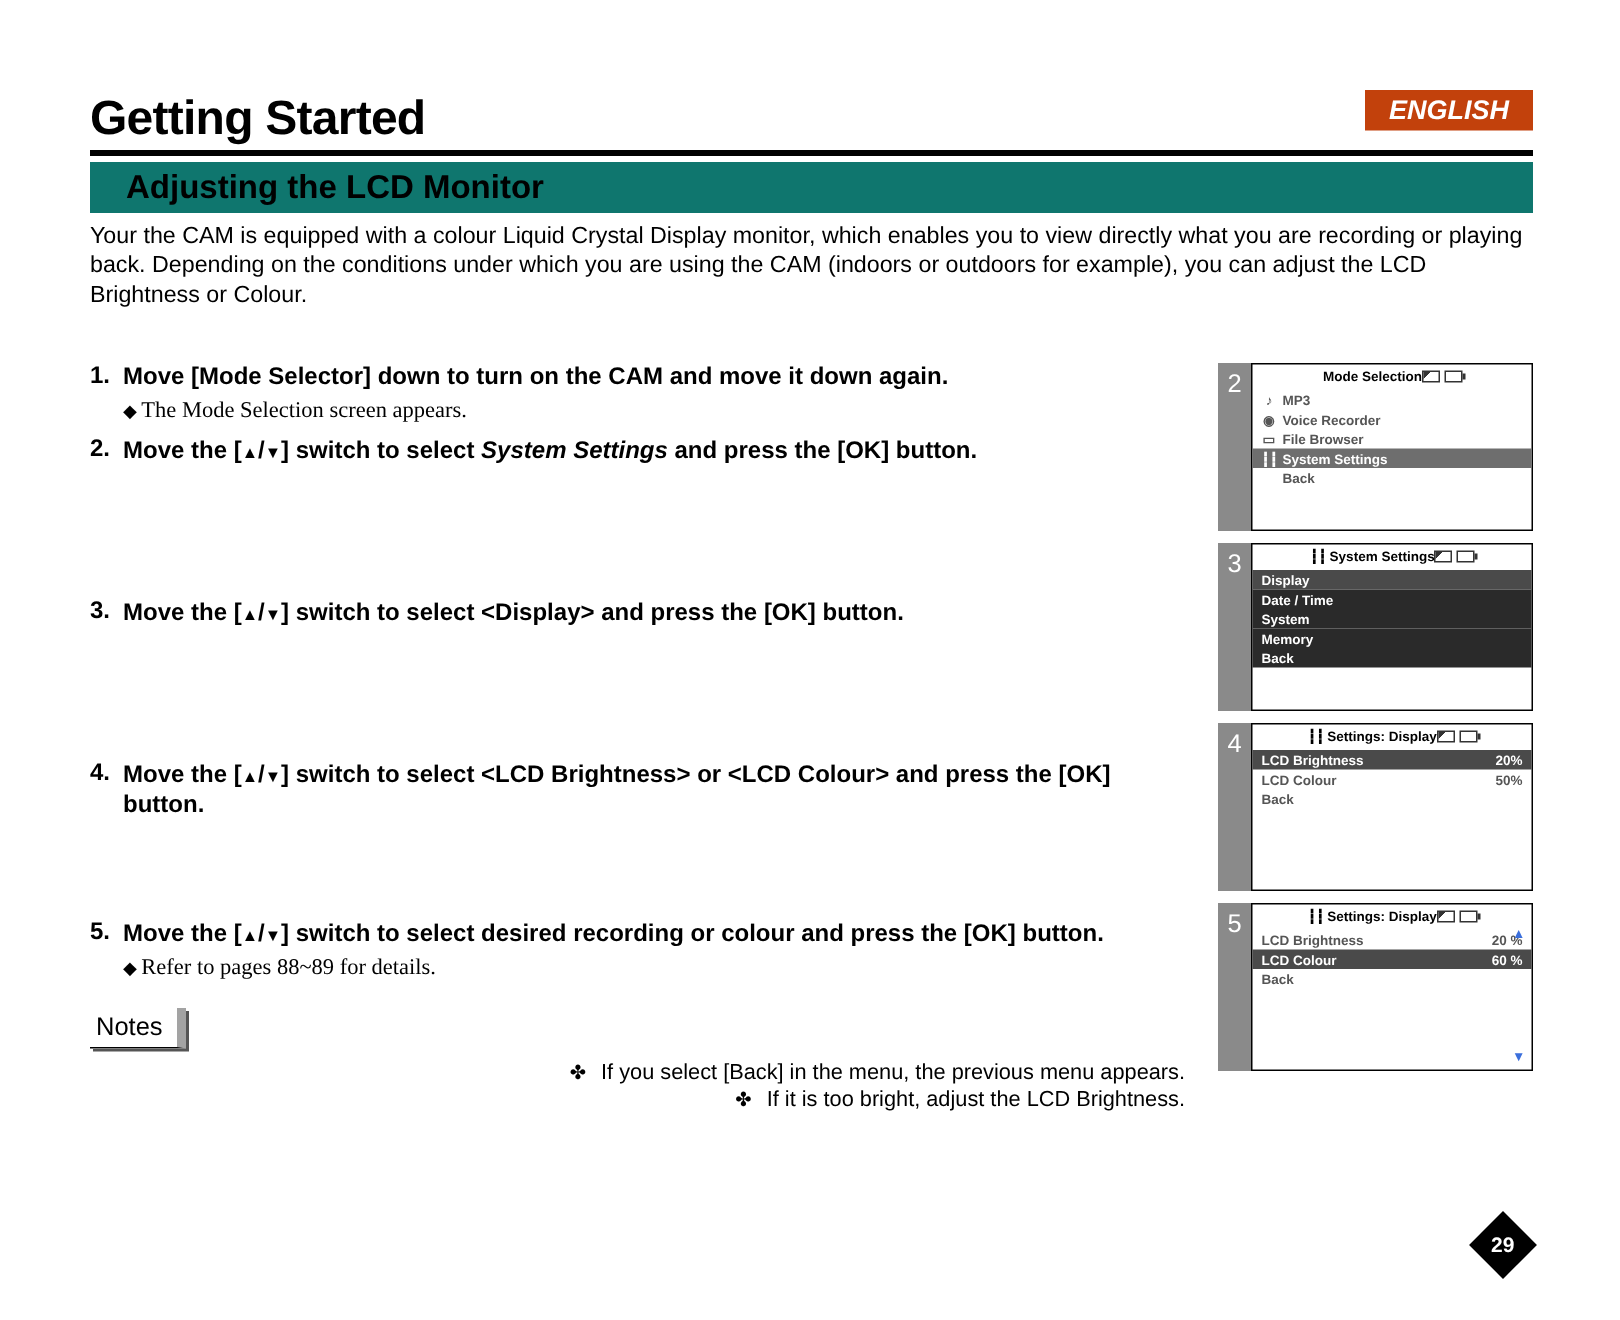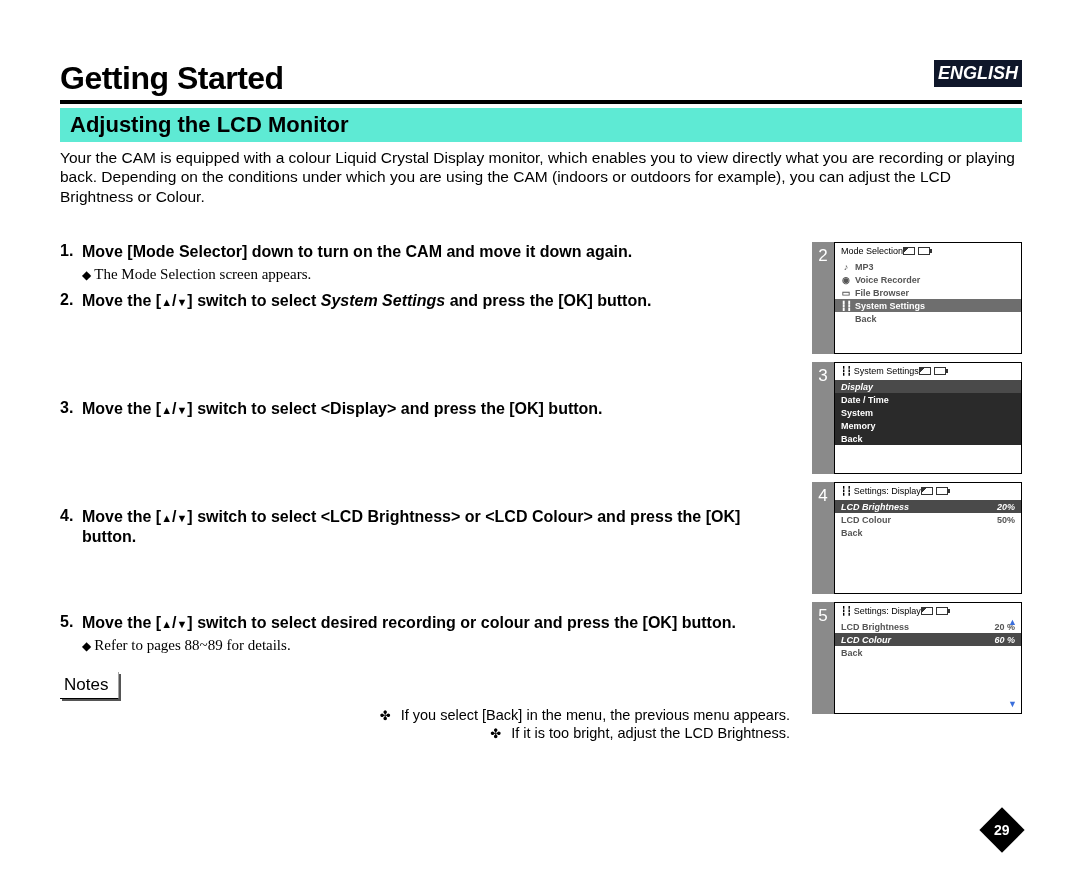--- a/index.html
+++ b/index.html
@@ -1,48 +1,48 @@
 <!DOCTYPE html>
 <html><head>
 <meta charset="utf-8">
 <style>
   * { box-sizing: border-box; margin: 0; padding: 0; }
   body { font-family: Arial, Helvetica, sans-serif; background: #fff; width: 1080px; height: 880px; position: relative; color: #000; }
   .page { padding: 60px 58px 40px 60px; position: relative; }
-  .lang-badge { position: absolute; top: 60px; right: 58px; background: #0f172a; color: #fff; font-weight: bold; font-style: italic; font-size: 18px; padding: 3px 4px; }
+  .lang-badge { position: absolute; top: 60px; right: 58px; background: #c2410c; color: #fff; font-weight: bold; font-style: italic; font-size: 18px; padding: 3px 16px; }
   .chapter { font-size: 32px; font-weight: bold; border-bottom: 4px solid #000; padding-bottom: 3px; margin-bottom: 4px; letter-spacing: -0.5px; }
-  .section-bar { background: #5eead4; font-size: 22px; font-weight: bold; padding: 4px 10px; margin-bottom: 6px; }
+  .section-bar { background: #0f766e; font-size: 22px; font-weight: bold; padding: 4px 24px; margin-bottom: 6px; }
   .intro { font-size: 15.5px; line-height: 1.25; margin-bottom: 36px; }
   .content-flex { display: flex; gap: 22px; }
   .steps { flex: 1; font-size: 16px; }
   .step { margin-bottom: 8px; display: flex; }
   .step .num { width: 22px; font-weight: bold; flex-shrink: 0; }
   .step .body { flex: 1; }
   .step .heading { font-weight: bold; line-height: 1.25; }
   .step .sub { font-weight: normal; font-size: 15px; margin-top: 4px; padding-left: 0; font-family: Liberation Serif, serif; }
   .step .sub::before { content: "◆ "; font-size: 12px; }
   .step-gap { height: 80px; }
   .step-gap-md { height: 58px; }
   .ref-italic { font-style: italic; }
-  .notes-header { display: inline-block; font-size: 17px; padding: 3px 10px 3px 4px; border-bottom: 1px solid #000; border-right: 1px solid #a3a3a3; margin-top: 10px; margin-bottom: 8px; box-shadow: 2px 2px 0 #555; }
+  .notes-header { display: inline-block; font-size: 17px; padding: 3px 10px 3px 4px; border-bottom: 1px solid #000; border-right: 6px solid #a3a3a3; margin-top: 10px; margin-bottom: 8px; box-shadow: 2px 2px 0 #555; }
   .note-line { font-size: 14.5px; margin-bottom: 2px; text-align: right; }
   .note-line::before { content: "✤"; font-size: 13px; margin: 0 10px 0 2px; }
   .screens { width: 210px; flex-shrink: 0; display: flex; flex-direction: column; gap: 8px; }
   .screen-wrap { display: flex; }
   .tag { width: 22px; background: #8a8a8a; color: #fff; font-size: 17px; display: flex; align-items: flex-start; justify-content: center; padding-top: 4px; flex-shrink: 0; }
   .screen { flex: 1; border: 1px solid #000; background: #fff; font-size: 9px; min-height: 112px; position: relative; }
-  .scr-head { display: flex; justify-content: flex-start; align-items: center; padding: 3px 5px 2px 6px; font-weight: normal; font-size: 9px; }
+  .scr-head { display: flex; justify-content: center; align-items: center; padding: 3px 5px 2px 6px; font-weight: bold; font-size: 9px; }
   .scr-head .icons { display: flex; gap: 3px; align-items: center; }
   .status-ico { width: 12px; height: 8px; border: 1px solid #333; display: inline-block; position: relative; }
   .status-ico.bat::after { content: ""; position: absolute; right: -3px; top: 1px; width: 2px; height: 4px; background: #333; }
   .status-ico.card { background: linear-gradient(135deg, #333 30%, transparent 30%); }
   .menu-list { padding: 2px 0 4px 0; }
   .mi { display: flex; align-items: center; gap: 4px; padding: 1.5px 6px; font-size: 9px; color: #555; font-weight: bold; }
   .mi.sel { background: #6e6e6e; color: #fff; }
-  .mi.sel2 { background: #4a4a4a; color: #fff; font-style: italic; }
+  .mi.sel2 { background: #4a4a4a; color: #fff; }
   .mi .ico { width: 10px; display: inline-block; text-align: center; font-size: 9px; }
   .mi .val { margin-left: auto; font-weight: bold; }
   .mi.black { background: #2a2a2a; color: #fff; }
   .arrow-ind { position: absolute; right: 4px; color: #3b6fdc; font-size: 9px; }
   .arrow-up { top: 14px; }
   .arrow-down { bottom: 4px; }
   .page-num { position: absolute; bottom: 34px; right: 62px; width: 32px; height: 32px; background: #000; color: #fff; transform: rotate(45deg); display: flex; align-items: center; justify-content: center; font-weight: bold; font-size: 14px; }
   .page-num span { transform: rotate(-45deg); }
   .head-ico { font-size: 9px; margin-right: 2px; }
   .upd { display:inline-block; }

